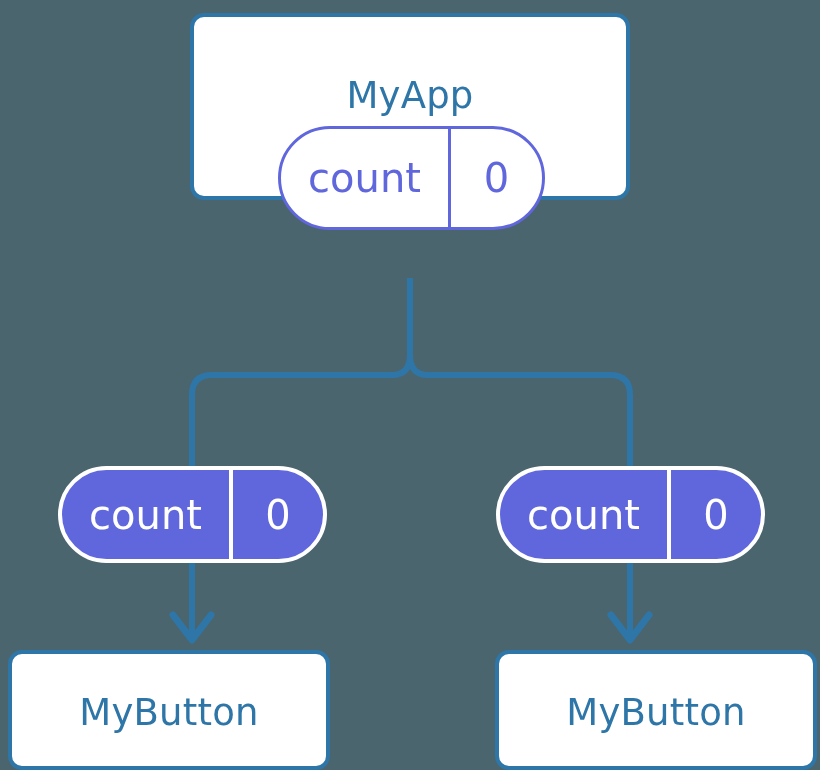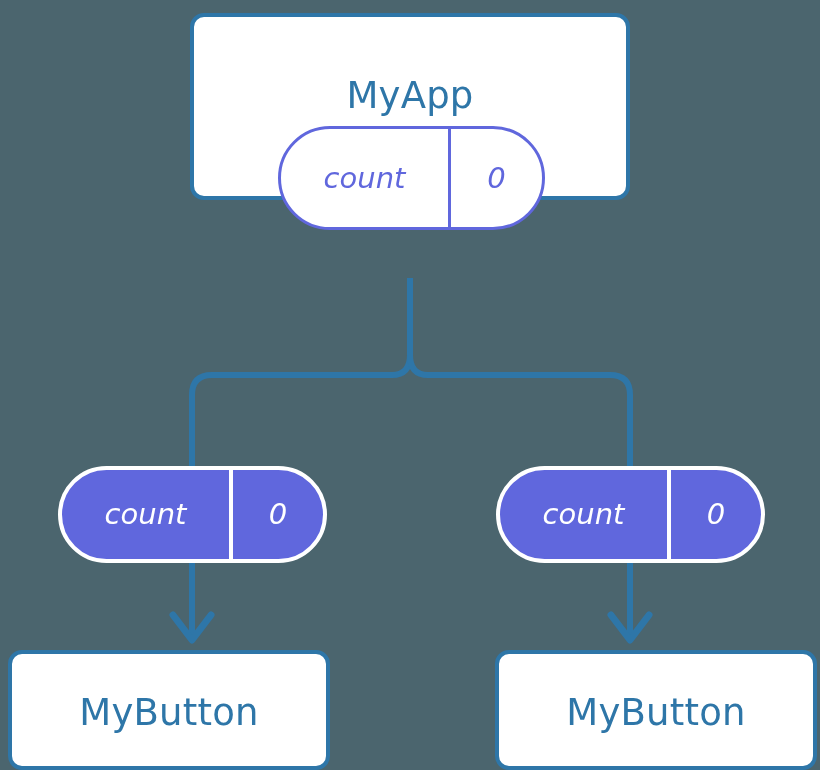--- a/index.html
+++ b/index.html
@@ -83,24 +83,23 @@
     align-items: stretch;
     border-radius: 999px;
     overflow: hidden;
     z-index: 4;
   }
   .state-pill .pill-key,
   .state-pill .pill-value {
     display: flex;
     align-items: center;
     justify-content: center;
-    font-size: 29px;
+    font-size: 40px;
     line-height: 1;
     white-space: nowrap;
-    font-style: italic;
   }
   .state-pill .pill-key {
     flex: 0 0 64%;
   }
   .state-pill .pill-value {
     flex: 1 1 auto;
   }
 
   
   .state-pill.outlined {

